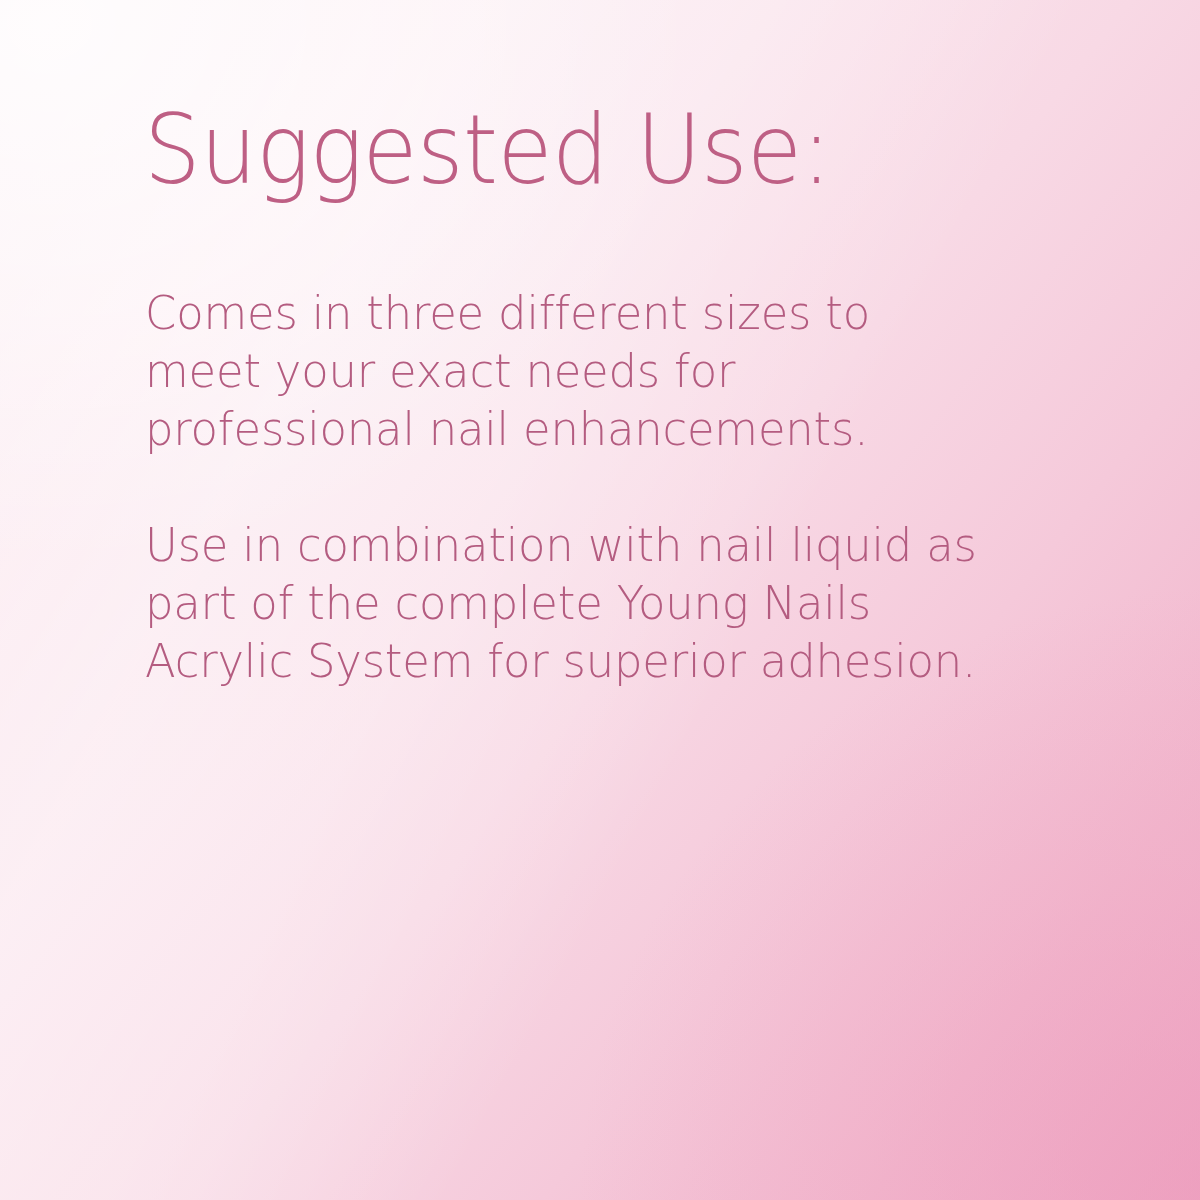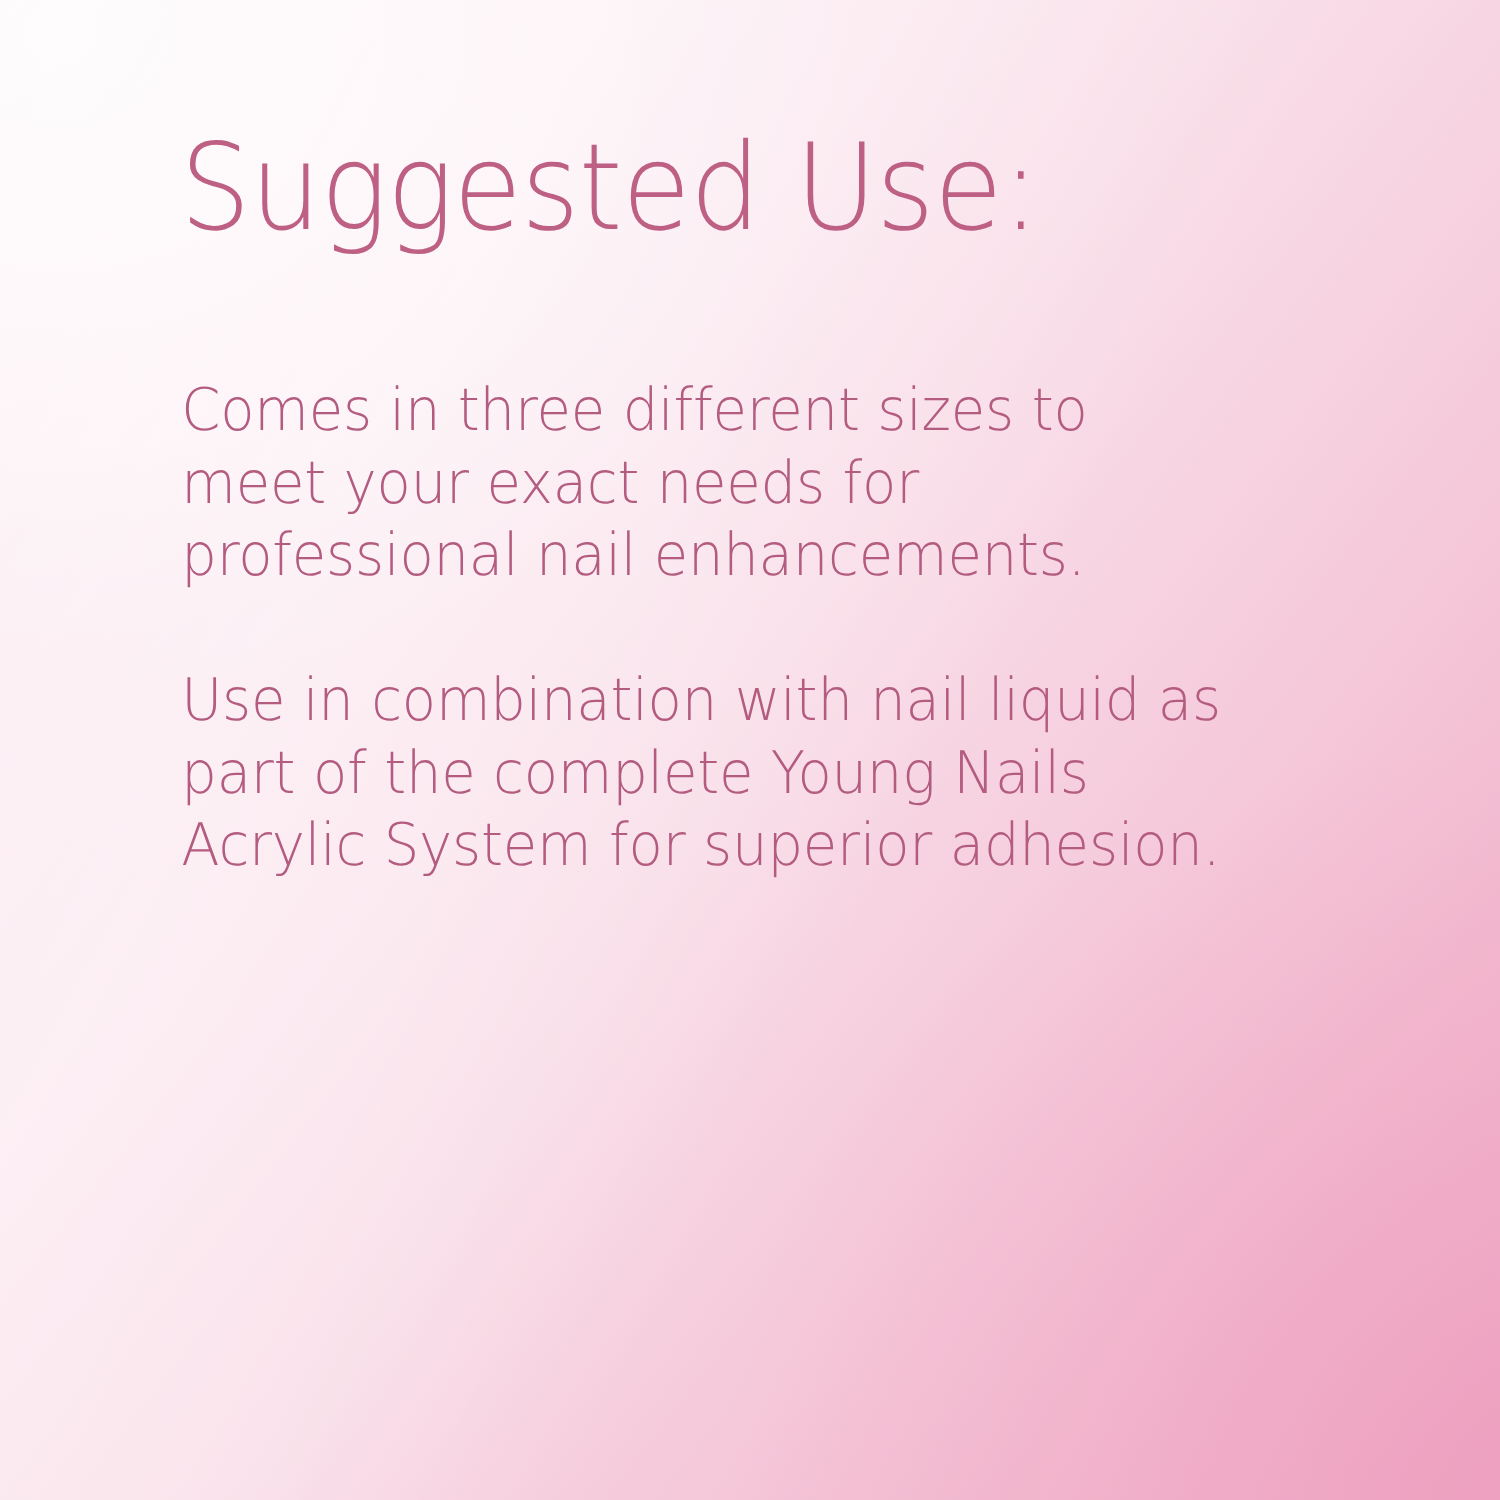--- a/index.html
+++ b/index.html
@@ -96,21 +96,21 @@
     line-height: 1.0;
     color: #be5f84;
     white-space: nowrap;
     transform: scaleX(0.93);
     transform-origin: left center;
   }
 
   .body-block {
     position: absolute;
     left: 1px;
-    top: 300px;
+    top: 284px;
     width: 880px;
   }
 
   .para {
     margin: 0;
     padding: 0;
     font-family: "DejaVu Sans", "Liberation Sans", sans-serif;
     font-size: 47px;
     font-weight: 300;
     line-height: 58px;

